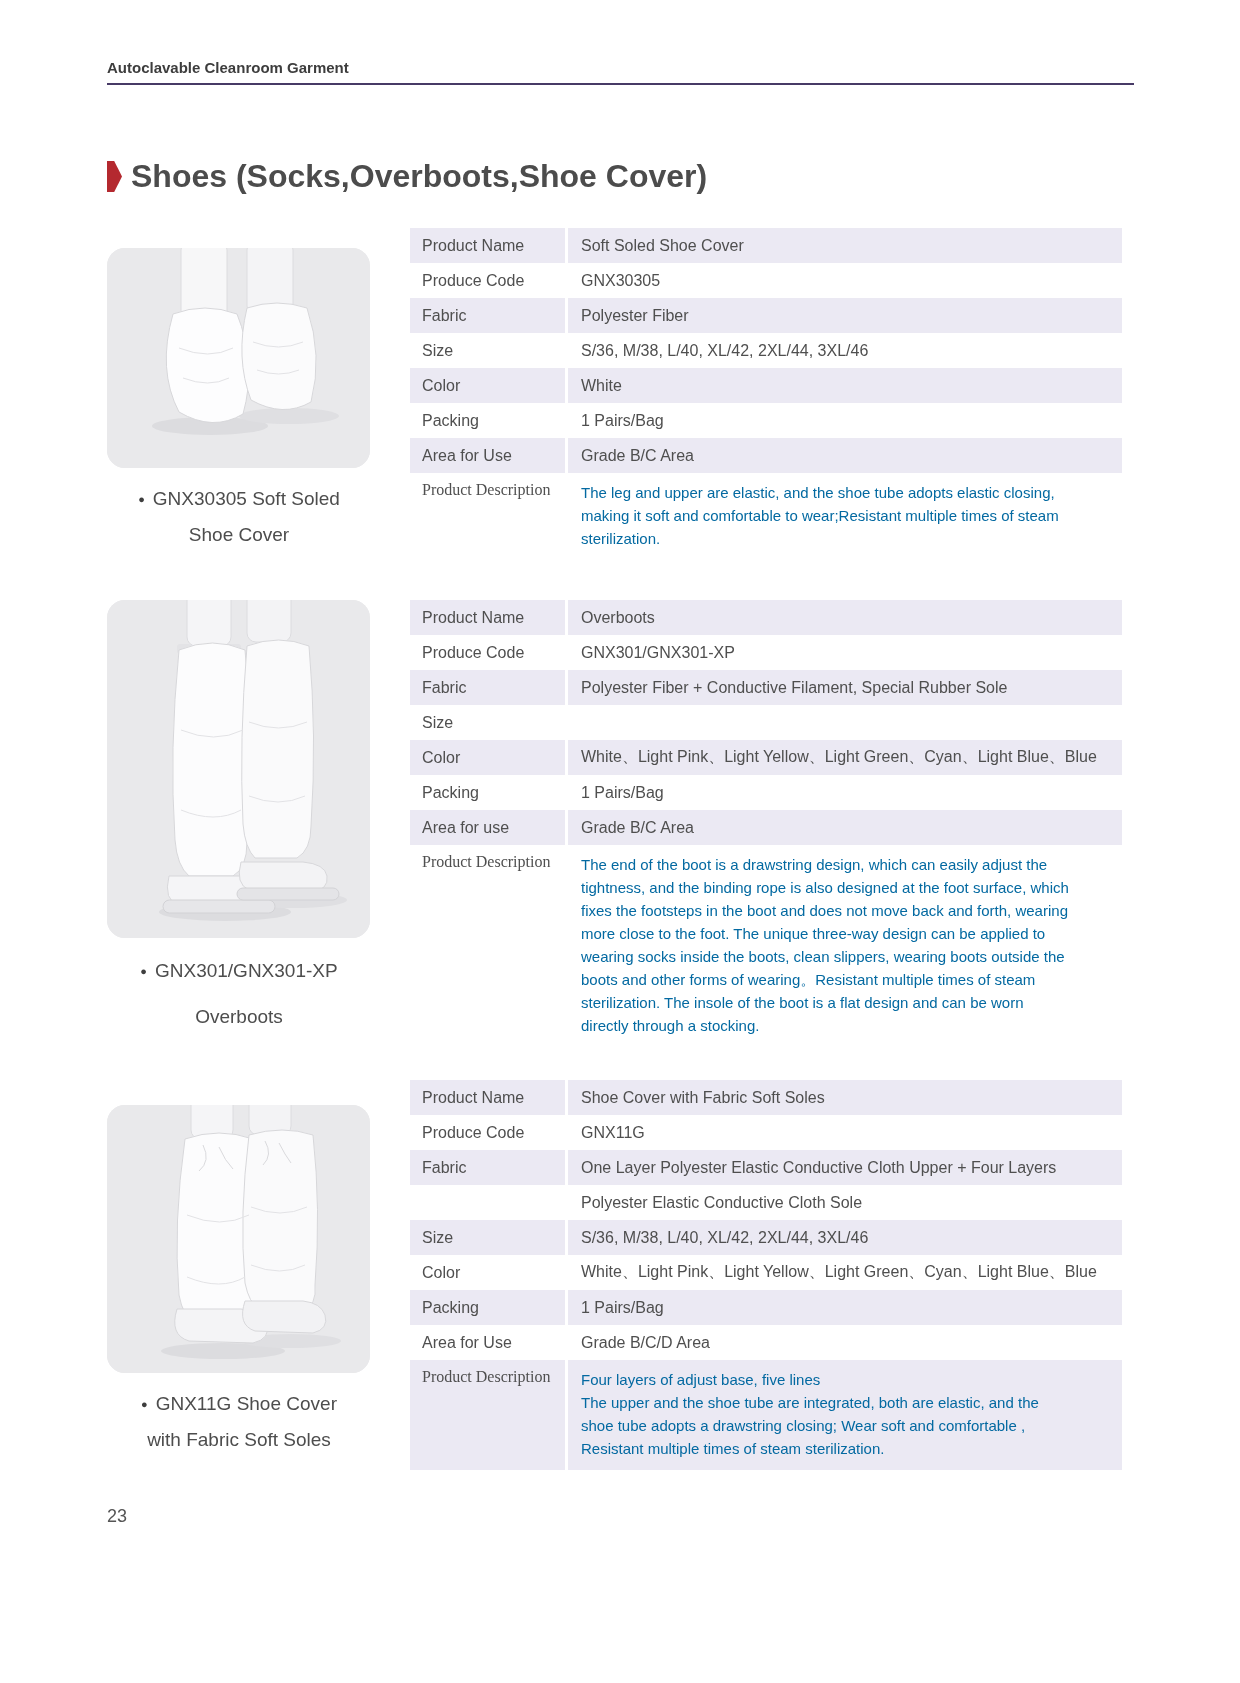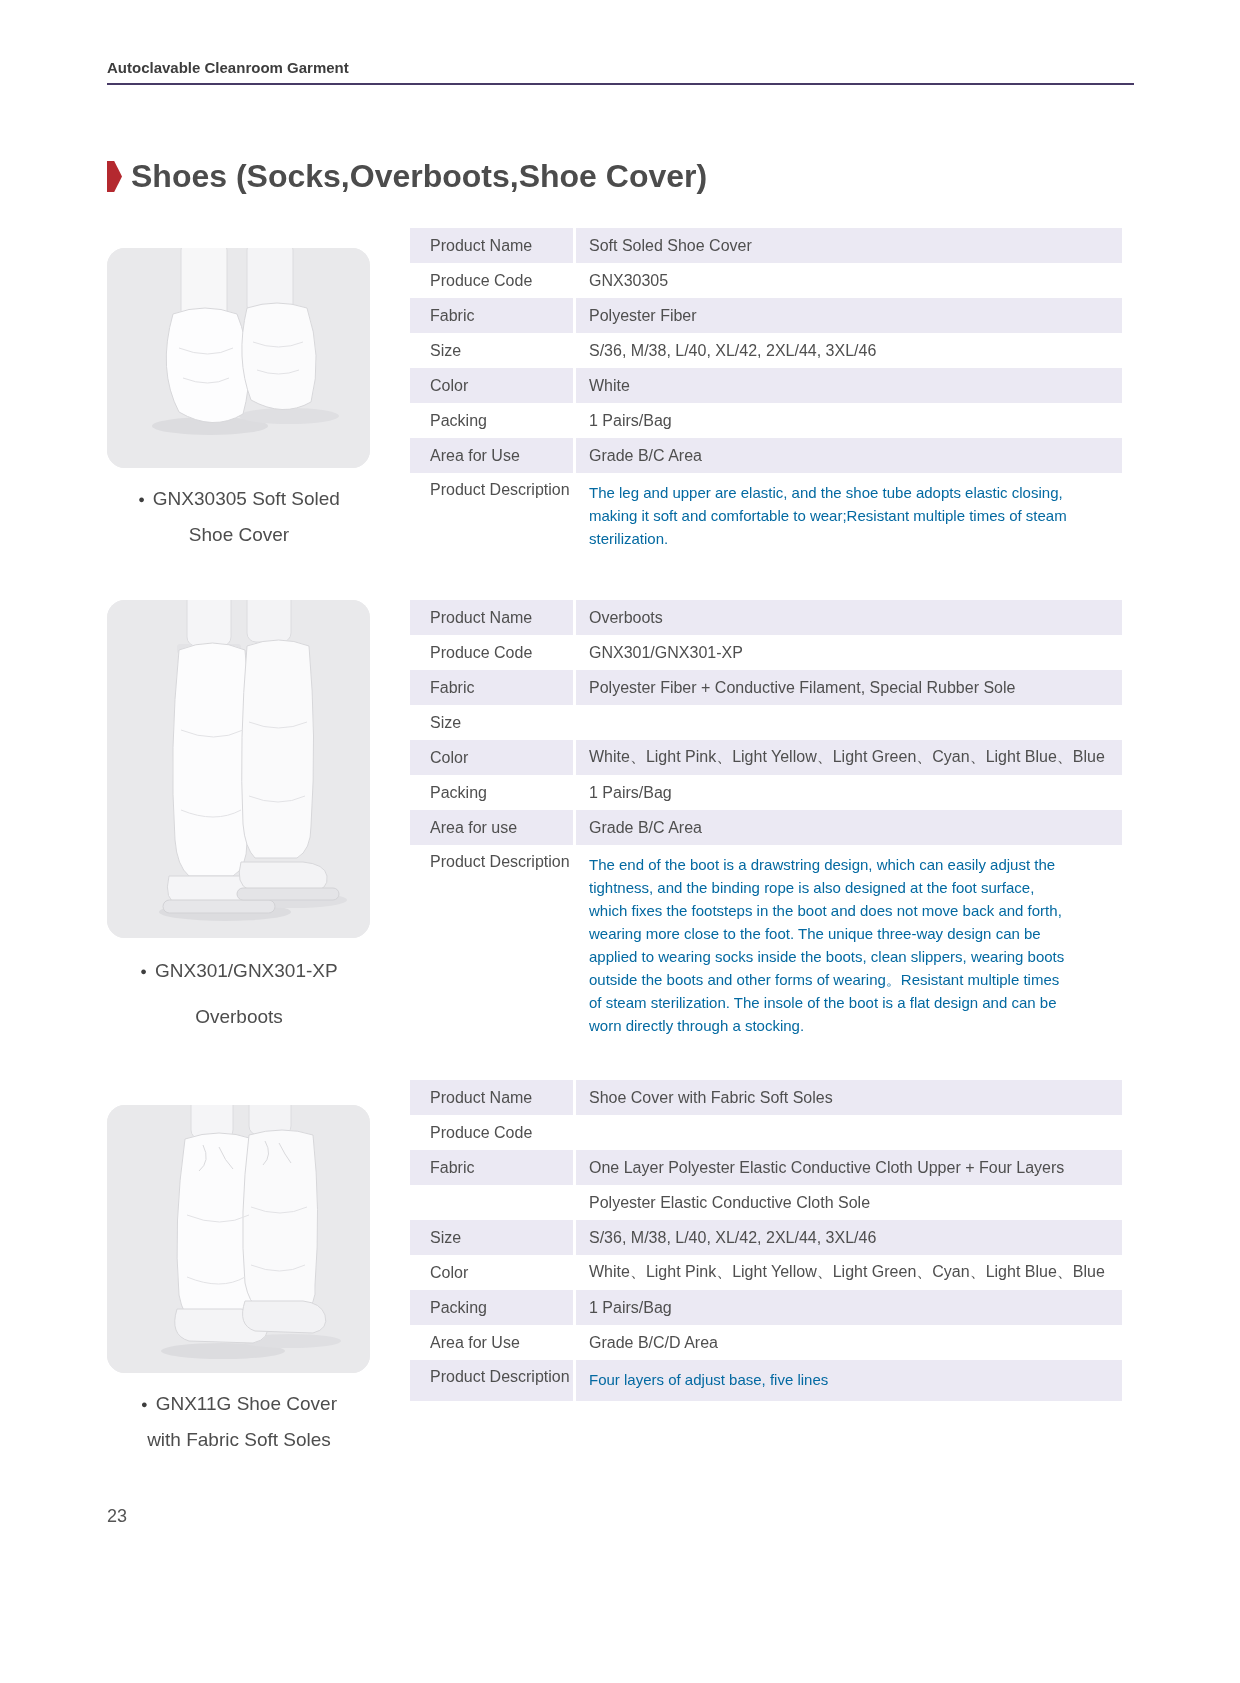--- a/index.html
+++ b/index.html
@@ -30,27 +30,27 @@
   #cap1 { top:481px; line-height:36px; }
   #cap2 { top:948px; line-height:45px; }
   #cap3 { top:1386px; line-height:36px; }
   .bullet { font-size:11px; vertical-align:2px; margin-right:8px; color:#3e3e3e; }
 
   
   .spec-table { position:absolute; left:410px; width:712px; }
   #table1 { top:228px; }
   #table2 { top:600px; }
   #table3 { top:1080px; }
-  .spec-row { display:flex; min-height:35px; background:#ffffff;padding-left:8px; }
+  .spec-row { display:flex; min-height:35px; background:#ffffff; }
   .spec-row:nth-child(odd) { background:#ebe9f3; }
   .cell { display:flex; align-items:center; font-size:16px; color:#4f4f4f; box-sizing:border-box; }
   .cell.label { width:158px; padding-left:12px; border-right:3px solid #ffffff; flex-shrink:0; white-space:nowrap; }
   .cell.value { flex:1; padding-left:13px; padding-right:12px; }
   .spec-row.desc { align-items:stretch; }
-  .spec-row.desc .cell.label { align-items:flex-start; padding-top:8px; }
+  .spec-row.desc .cell.label { align-items:flex-start; padding-top:8px;font-family:Liberation Serif, serif; }
   .spec-row.desc .cell.value { display:block; font-size:15px; line-height:23px; padding-top:8px; padding-bottom:10px; padding-right:48px; color:#0369a1; }
   .desc-line { display:block; }
 
   
   .page-num { position:absolute; left:107px; top:1506px; font-size:18px; color:#555555; }
 </style>
 </head>
 <body>
 
 <div class="page">
@@ -197,20 +197,21 @@
     <div class="cap-line">with Fabric Soft Soles</div>
   </div>
 
   <div class="spec-table" id="table3">
     <div class="spec-row">
       <div class="cell label">Product Name</div>
       <div class="cell value">Shoe Cover with Fabric Soft Soles</div>
     </div>
     <div class="spec-row">
       <div class="cell label">Produce Code</div>
+      <div class="cell value">GNX11G</div>
     </div>
     <div class="spec-row">
       <div class="cell label">Fabric</div>
       <div class="cell value">One Layer Polyester Elastic Conductive Cloth Upper + Four Layers</div>
     </div>
     <div class="spec-row">
       <div class="cell label"></div>
       <div class="cell value">Polyester Elastic Conductive Cloth Sole</div>
     </div>
     <div class="spec-row">
@@ -226,19 +227,20 @@
       <div class="cell value">1 Pairs/Bag</div>
     </div>
     <div class="spec-row">
       <div class="cell label">Area for Use</div>
       <div class="cell value">Grade B/C/D Area</div>
     </div>
     <div class="spec-row desc">
       <div class="cell label">Product Description</div>
       <div class="cell value">
         <span class="desc-line">Four layers of adjust base, five lines</span>
+        <span class="desc-line">The upper and the shoe tube are integrated, both are elastic, and the shoe tube adopts a drawstring closing; Wear soft and comfortable , Resistant multiple times of steam sterilization.</span>
       </div>
     </div>
   </div>
 
   <div class="page-num">23</div>
 
 </div>
 
 </body></html>

